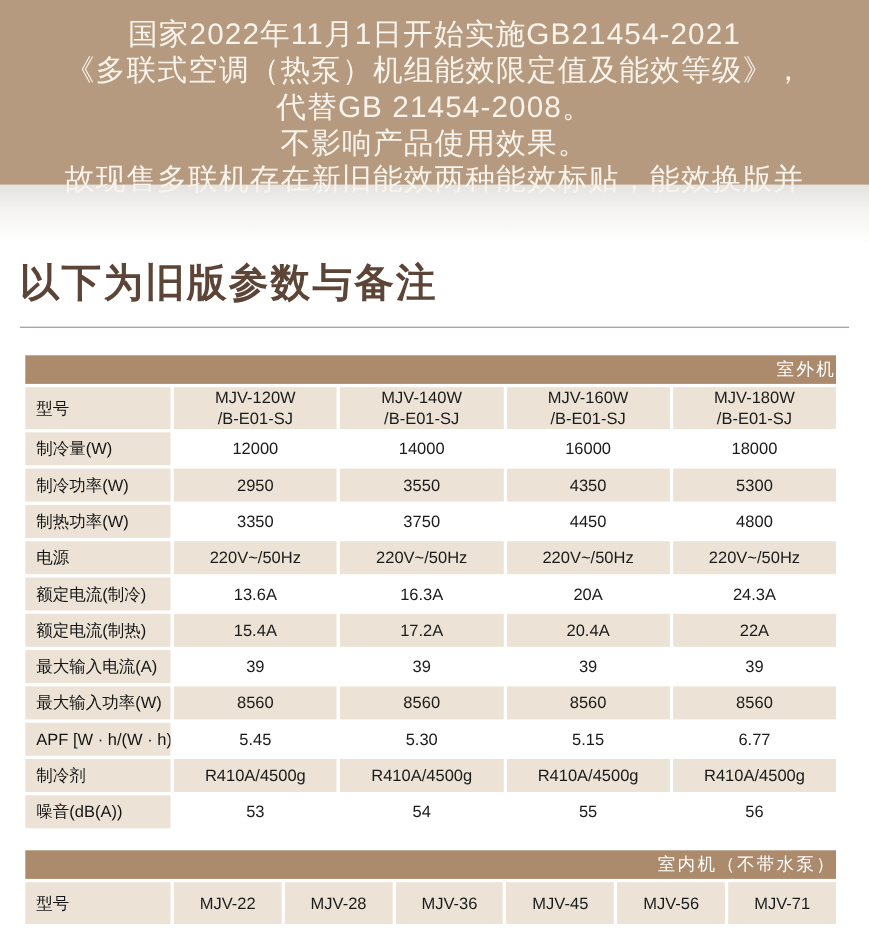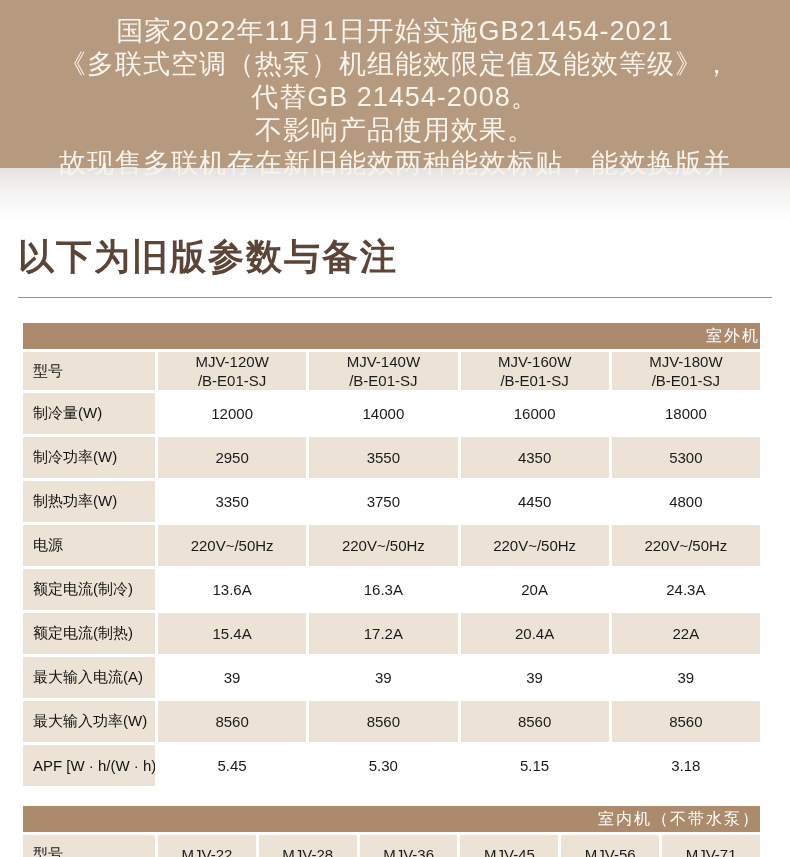--- a/index.html
+++ b/index.html
@@ -67,21 +67,21 @@
   td{
     font-size:15px;
     vertical-align:middle;
     overflow:hidden;
     white-space:nowrap;
   }
   td.label{
     background:var(--cell-beige,#ece3d6);
     text-align:left;
     padding-left:10px;
-    height:41px;
+    height:30px;
     color:#141414;
   }
   td.val{text-align:center;height:25px;}
   tr.model-row td{height:38px;}
   td.model{white-space:pre-line;line-height:19px;text-align:center;margin-left:44px;}
   tbody tr:nth-child(odd) td.val{background:var(--cell-beige,#ece3d6);}
   tbody tr:nth-child(even) td.val{background:#ffffff;}
   td.small{font-size:12.5px;letter-spacing:-0.2px;}
 </style>
 </head>
@@ -181,21 +181,35 @@
       <td class="val">8560</td>
       <td class="val">8560</td>
       <td class="val">8560</td>
       <td class="val">8560</td>
     </tr>
     <tr>
       <td class="label">APF [W · h/(W · h)]</td>
       <td class="val">5.45</td>
       <td class="val">5.30</td>
       <td class="val">5.15</td>
-      <td class="val">3.18</td>
+      <td class="val">6.77</td>
+    </tr>
+    <tr>
+      <td class="label">制冷剂</td>
+      <td class="val">R410A/4500g</td>
+      <td class="val">R410A/4500g</td>
+      <td class="val">R410A/4500g</td>
+      <td class="val">R410A/4500g</td>
+    </tr>
+    <tr>
+      <td class="label">噪音(dB(A))</td>
+      <td class="val">53</td>
+      <td class="val">54</td>
+      <td class="val">55</td>
+      <td class="val">56</td>
     </tr>
   </tbody>
 </table>
 
 <table class="spec indoor">
   <colgroup>
       <col style="width:132px">
       <col>
       <col>
       <col>

